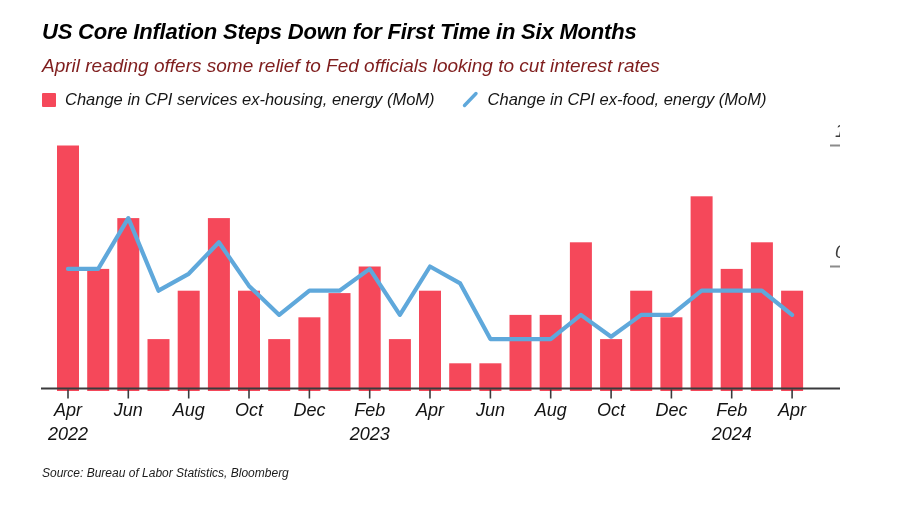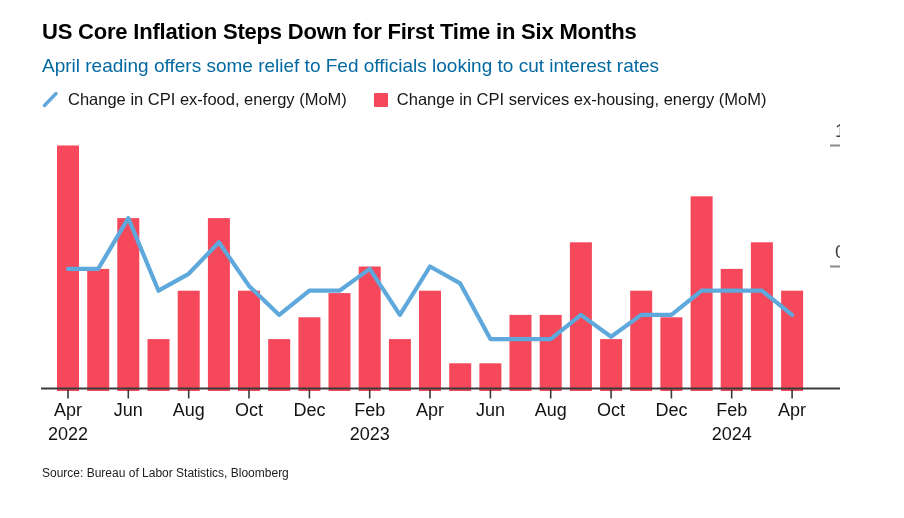--- a/index.html
+++ b/index.html
@@ -2,29 +2,30 @@
 <html><head>
 <meta charset="utf-8">
 <style>
   html,body{margin:0;padding:0;background:#ffffff;}
   .page{
     position:relative;
     width:840px;height:518px;
     background:#ffffff;
     font-family:"Liberation Sans", sans-serif;
     overflow:hidden;
+    font-style:italic;
   }
   .title{
     position:absolute;left:42px;top:17px;
     font-size:22px;line-height:30px;font-weight:700;color:#000000;
     letter-spacing:-0.2px;white-space:nowrap;
   }
   .subtitle{
     position:absolute;left:42px;top:53px;
-    font-size:19px;line-height:26px;font-weight:400;color:#0369a1;
+    font-size:19px;line-height:26px;font-weight:400;color:#7f1d1d;
     white-space:nowrap;
   }
   .legend{
     position:absolute;left:42px;top:90px;
     display:flex;align-items:center;gap:27px;
     font-size:16.5px;color:#161616;white-space:nowrap;
   }
   .legend-item{display:flex;align-items:center;}
   .legend-item .lbl{margin-left:9px;}
   .swatch-square{display:inline-block;width:14px;height:14px;border-radius:1px;}
@@ -40,28 +41,28 @@
 <body>
 
 <div class="page">
 
   <div class="title">US Core Inflation Steps Down for First Time in Six Months</div>
 
   <div class="subtitle">April reading offers some relief to Fed officials looking to cut interest rates</div>
 
   <div class="legend">
     <div class="legend-item">
+      <span class="swatch-square" id="legend-square" style="background: rgb(245, 72, 90);"></span>
+      <span class="lbl">Change in CPI services ex-housing, energy (MoM)</span>
+    </div>
+    <div class="legend-item">
       <svg width="17" height="17" viewBox="0 0 17 17">
         <line id="legend-slash" x1="2.5" y1="14.5" x2="14" y2="2.5" stroke-width="3.4" stroke-linecap="round" stroke="#5fa8db"></line>
       </svg>
       <span class="lbl">Change in CPI ex-food, energy (MoM)</span>
-    </div>
-    <div class="legend-item">
-      <span class="swatch-square" id="legend-square" style="background: rgb(245, 72, 90);"></span>
-      <span class="lbl">Change in CPI services ex-housing, energy (MoM)</span>
     </div>
   </div>
 
   <svg id="plot" class="chart-svg" width="904" height="518" viewBox="0 0 904 518">
       <rect x="57.0" y="145.5" width="22" height="245.5" fill="#f5485a"></rect>
       <rect x="87.2" y="268.9" width="22" height="122.1" fill="#f5485a"></rect>
       <rect x="117.3" y="218.1" width="22" height="172.9" fill="#f5485a"></rect>
       <rect x="147.5" y="339.1" width="22" height="51.9" fill="#f5485a"></rect>
       <rect x="177.7" y="290.7" width="22" height="100.3" fill="#f5485a"></rect>
       <rect x="207.9" y="218.1" width="22" height="172.9" fill="#f5485a"></rect>

